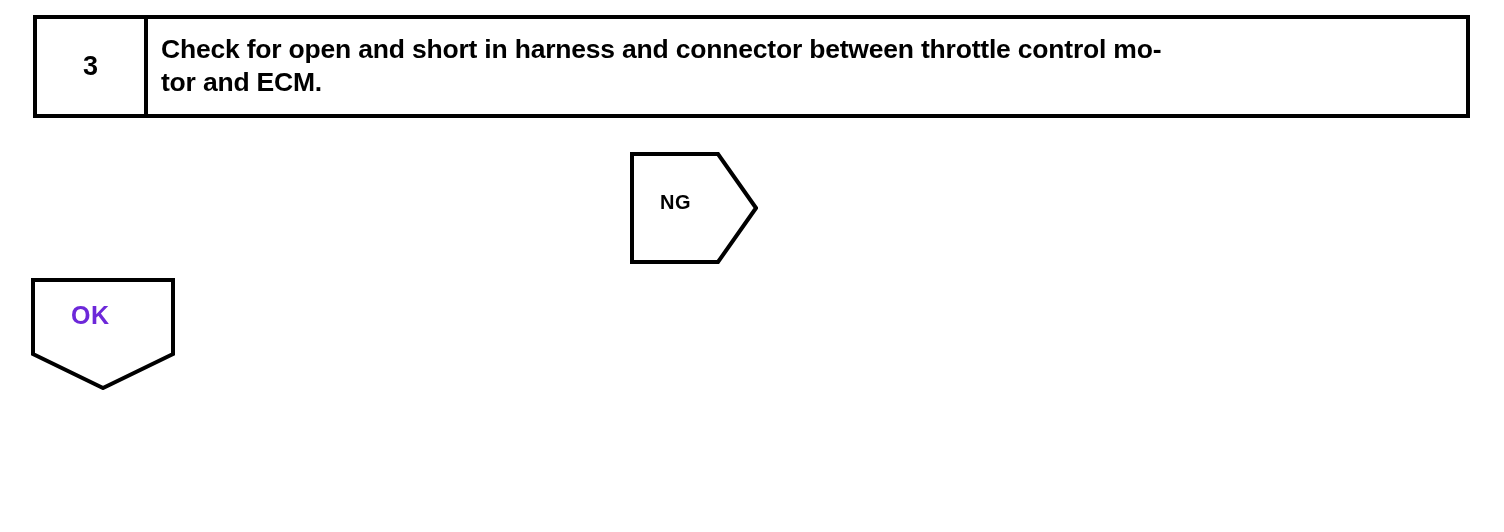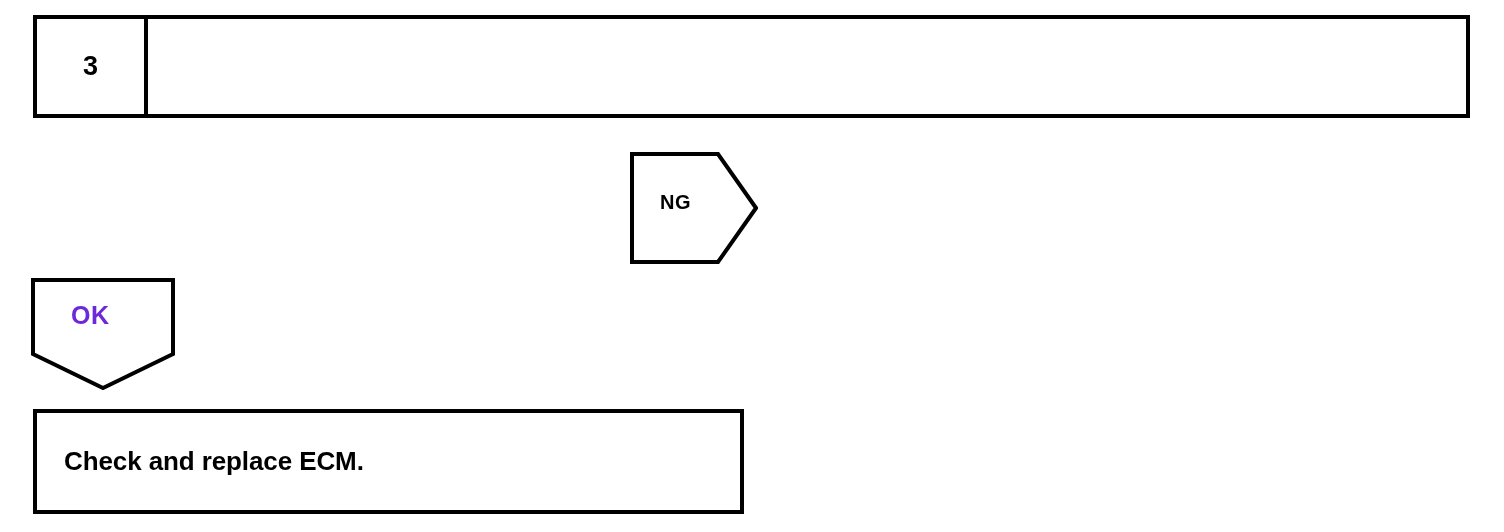--- a/index.html
+++ b/index.html
@@ -148,34 +148,35 @@
 </style>
 </head>
 <body>
 
 <div id="page">
 
   <div class="step-box">
     <div class="step-number-cell">
       <span class="step-number">3</span>
     </div>
+    <div class="step-text-cell">
+      <div class="step-text">Check for open and short in harness and connector between throttle control mo-
+tor and ECM.</div>
+    </div>
   </div>
 
   <div class="ng-arrow">
     <svg width="128" height="112" viewBox="0 0 128 112" xmlns="http://www.w3.org/2000/svg">
       <polygon points="2,2 88,2 126,56 88,110 2,110" fill="#ffffff" stroke="#000000" stroke-width="4" stroke-linejoin="miter"></polygon>
     </svg>
   </div>
   <div class="ng-label">NG</div>
 
 
   <div class="ok-arrow">
     <svg width="144" height="112" viewBox="0 0 144 112" xmlns="http://www.w3.org/2000/svg">
       <polygon points="2,2 142,2 142,76 72,110 2,76" fill="#ffffff" stroke="#000000" stroke-width="4" stroke-linejoin="miter"></polygon>
     </svg>
   </div>
   <div class="ok-label">OK</div>
 
-  <div class="ecm-box">
-    <span class="ecm-text">Check and replace ECM.</span>
-  </div>
 
 </div>
 
 </body></html>

